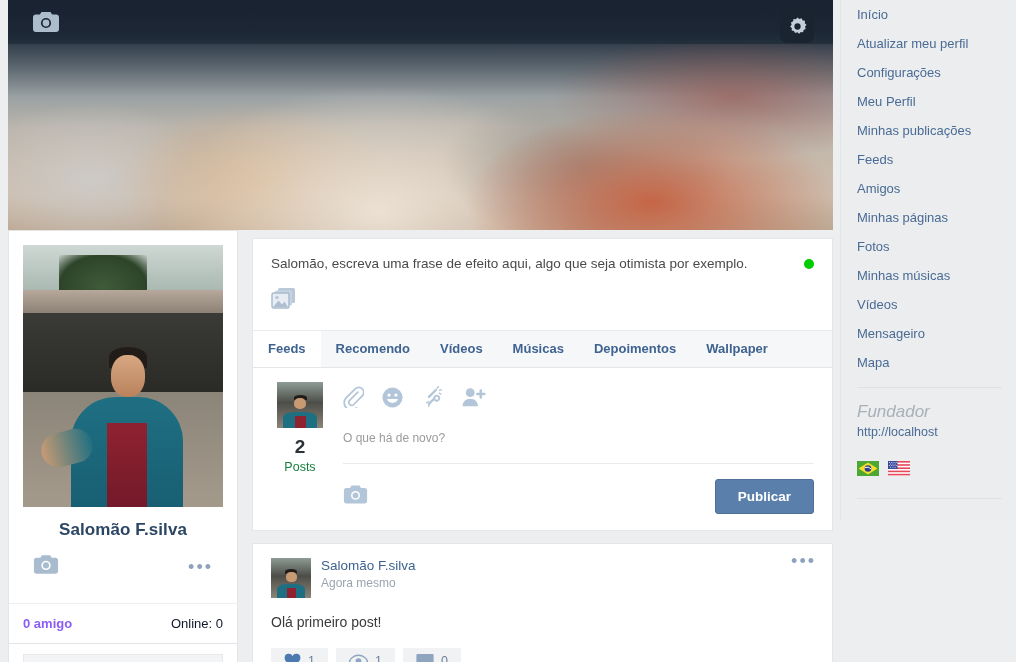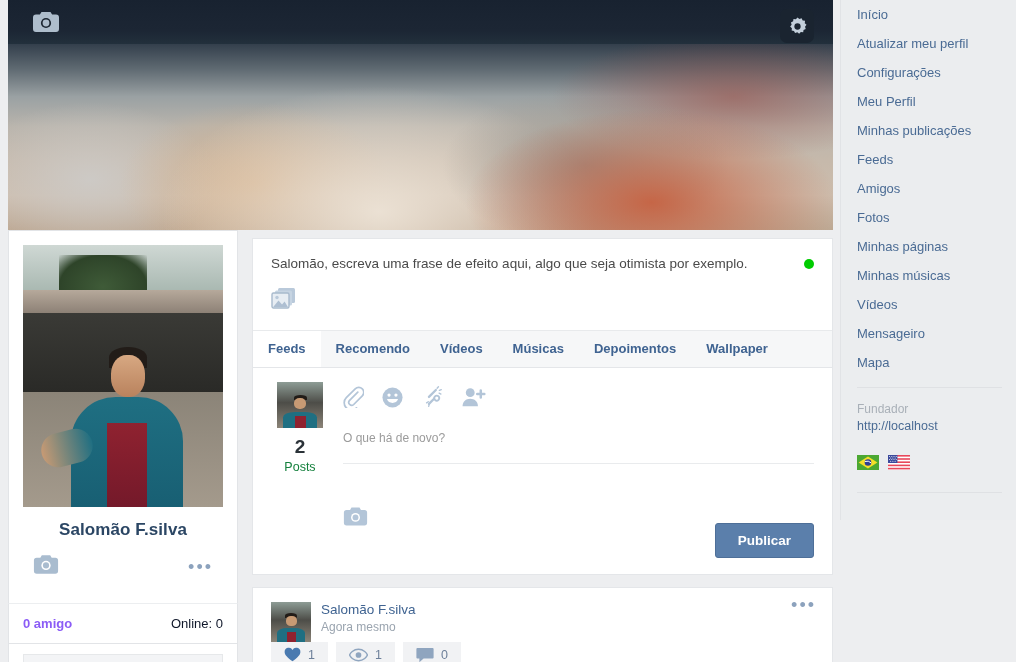--- a/index.html
+++ b/index.html
@@ -184,21 +184,21 @@
   .composer-input::placeholder { color: #9b9b9b; }
   .composer-divider { border-top: 1px solid #e9ebed; }
   .composer-footer {
     display: flex; align-items: center; justify-content: space-between;
     padding-top: 15px;
   }
   .publish-btn {
     background: #5b7fab; border: 1px solid #4e6f98; color: #fff;
     font-family: "Liberation Sans", sans-serif;
     font-size: 13.5px; font-weight: bold;
-    padding: 9px 22px; border-radius: 3px; cursor: pointer; margin-top: 44px;
+    padding: 9px 22px; border-radius: 3px; cursor: pointer;
   }
 
   .post-card {
     background: #fff; border: 1px solid #e4e6e9;
     margin-top: 12px; padding: 14px 18px 0 18px; position: relative;
   }
   .post-head { display: flex; align-items: flex-start; gap: 10px; }
   .post-avatar {
     width: 40px; height: 40px; flex: none; overflow: hidden; position: relative;
     background: linear-gradient(to bottom, #8d9c95 0%, #4d4d48 45%, #8b8478 100%);
@@ -221,21 +221,21 @@
     background: #ebedef;
     border-left: 1px solid #e1e3e6;
     padding: 0 0 0 16px;
   }
   .side-item {
     font-size: 13px; color: #4a6b94;
     padding: 7px 10px 7px 0; cursor: pointer;
     white-space: nowrap;
   }
   .side-divider { border-top: 1px solid #dfe1e4; margin: 10px 14px 0 0; }
-  .founder-label { font-size: 12px; color: #a9b0b8; padding: 14px 0 3px 0; }
+  .founder-label { font-size: 17px; color: #a9b0b8; padding: 14px 0 3px 0; font-style: italic; }
   .founder-url { font-size: 12.5px; color: #4a6b94; cursor: pointer; }
   .flags { display: flex; gap: 9px; padding: 22px 0 0 0; }
   .flag { width: 22px; height: 15px; cursor: pointer; display:block; }
   .side-divider-bottom { border-top: 1px solid #dfe1e4; margin: 22px 14px 0 0; }
 </style>
 </head>
 <body>
 
 <div class="page">
 
@@ -392,20 +392,21 @@
             <div class="ma-jacket"></div>
               <div class="ma-shirt"></div>
             <div class="ma-hair"></div>
               <div class="ma-face"></div>
           </div>
           <div>
             <div class="post-author">Salomão F.silva</div>
             <div class="post-time">Agora mesmo</div>
           </div>
         </div>
+        <div class="post-body">Olá primeiro post!</div>
         <div class="post-reactions">
           <div class="reaction">
             <svg width="17" height="15" viewBox="0 0 18 16" xmlns="http://www.w3.org/2000/svg">
               <path d="M9 15.2 C3.6 11 0.6 8.4 0.6 5.2 A4.4 4.4 0 0 1 9 3.3 A4.4 4.4 0 0 1 17.4 5.2 C17.4 8.4 14.4 11 9 15.2 z" fill="#4a7ab0"></path>
             </svg>
             <span class="reaction-count">1</span>
           </div>
           <div class="reaction">
             <svg width="19" height="14" viewBox="0 0 20 14" xmlns="http://www.w3.org/2000/svg">
               <path d="M10 1 C4.5 1 1.2 5.3 0.6 7 C1.2 8.7 4.5 13 10 13 s8.8-4.3 9.4-6 C18.8 5.3 15.5 1 10 1 z" fill="none" stroke="#8fa5bf" stroke-width="1.5"></path>
@@ -426,22 +427,22 @@
   </div>
 
   <div class="sidebar">
     <div class="side-item">Início</div>
     <div class="side-item">Atualizar meu perfil</div>
     <div class="side-item">Configurações</div>
     <div class="side-item">Meu Perfil</div>
     <div class="side-item">Minhas publicações</div>
     <div class="side-item">Feeds</div>
     <div class="side-item">Amigos</div>
+    <div class="side-item">Minhas páginas</div>
     <div class="side-item">Fotos</div>
-    <div class="side-item">Minhas páginas</div>
     <div class="side-item">Minhas músicas</div>
     <div class="side-item">Vídeos</div>
     <div class="side-item">Mensageiro</div>
     <div class="side-item">Mapa</div>
 
     <div class="side-divider"></div>
 
     <div class="founder-label">Fundador</div>
     <div class="founder-url">http://localhost</div>
 

